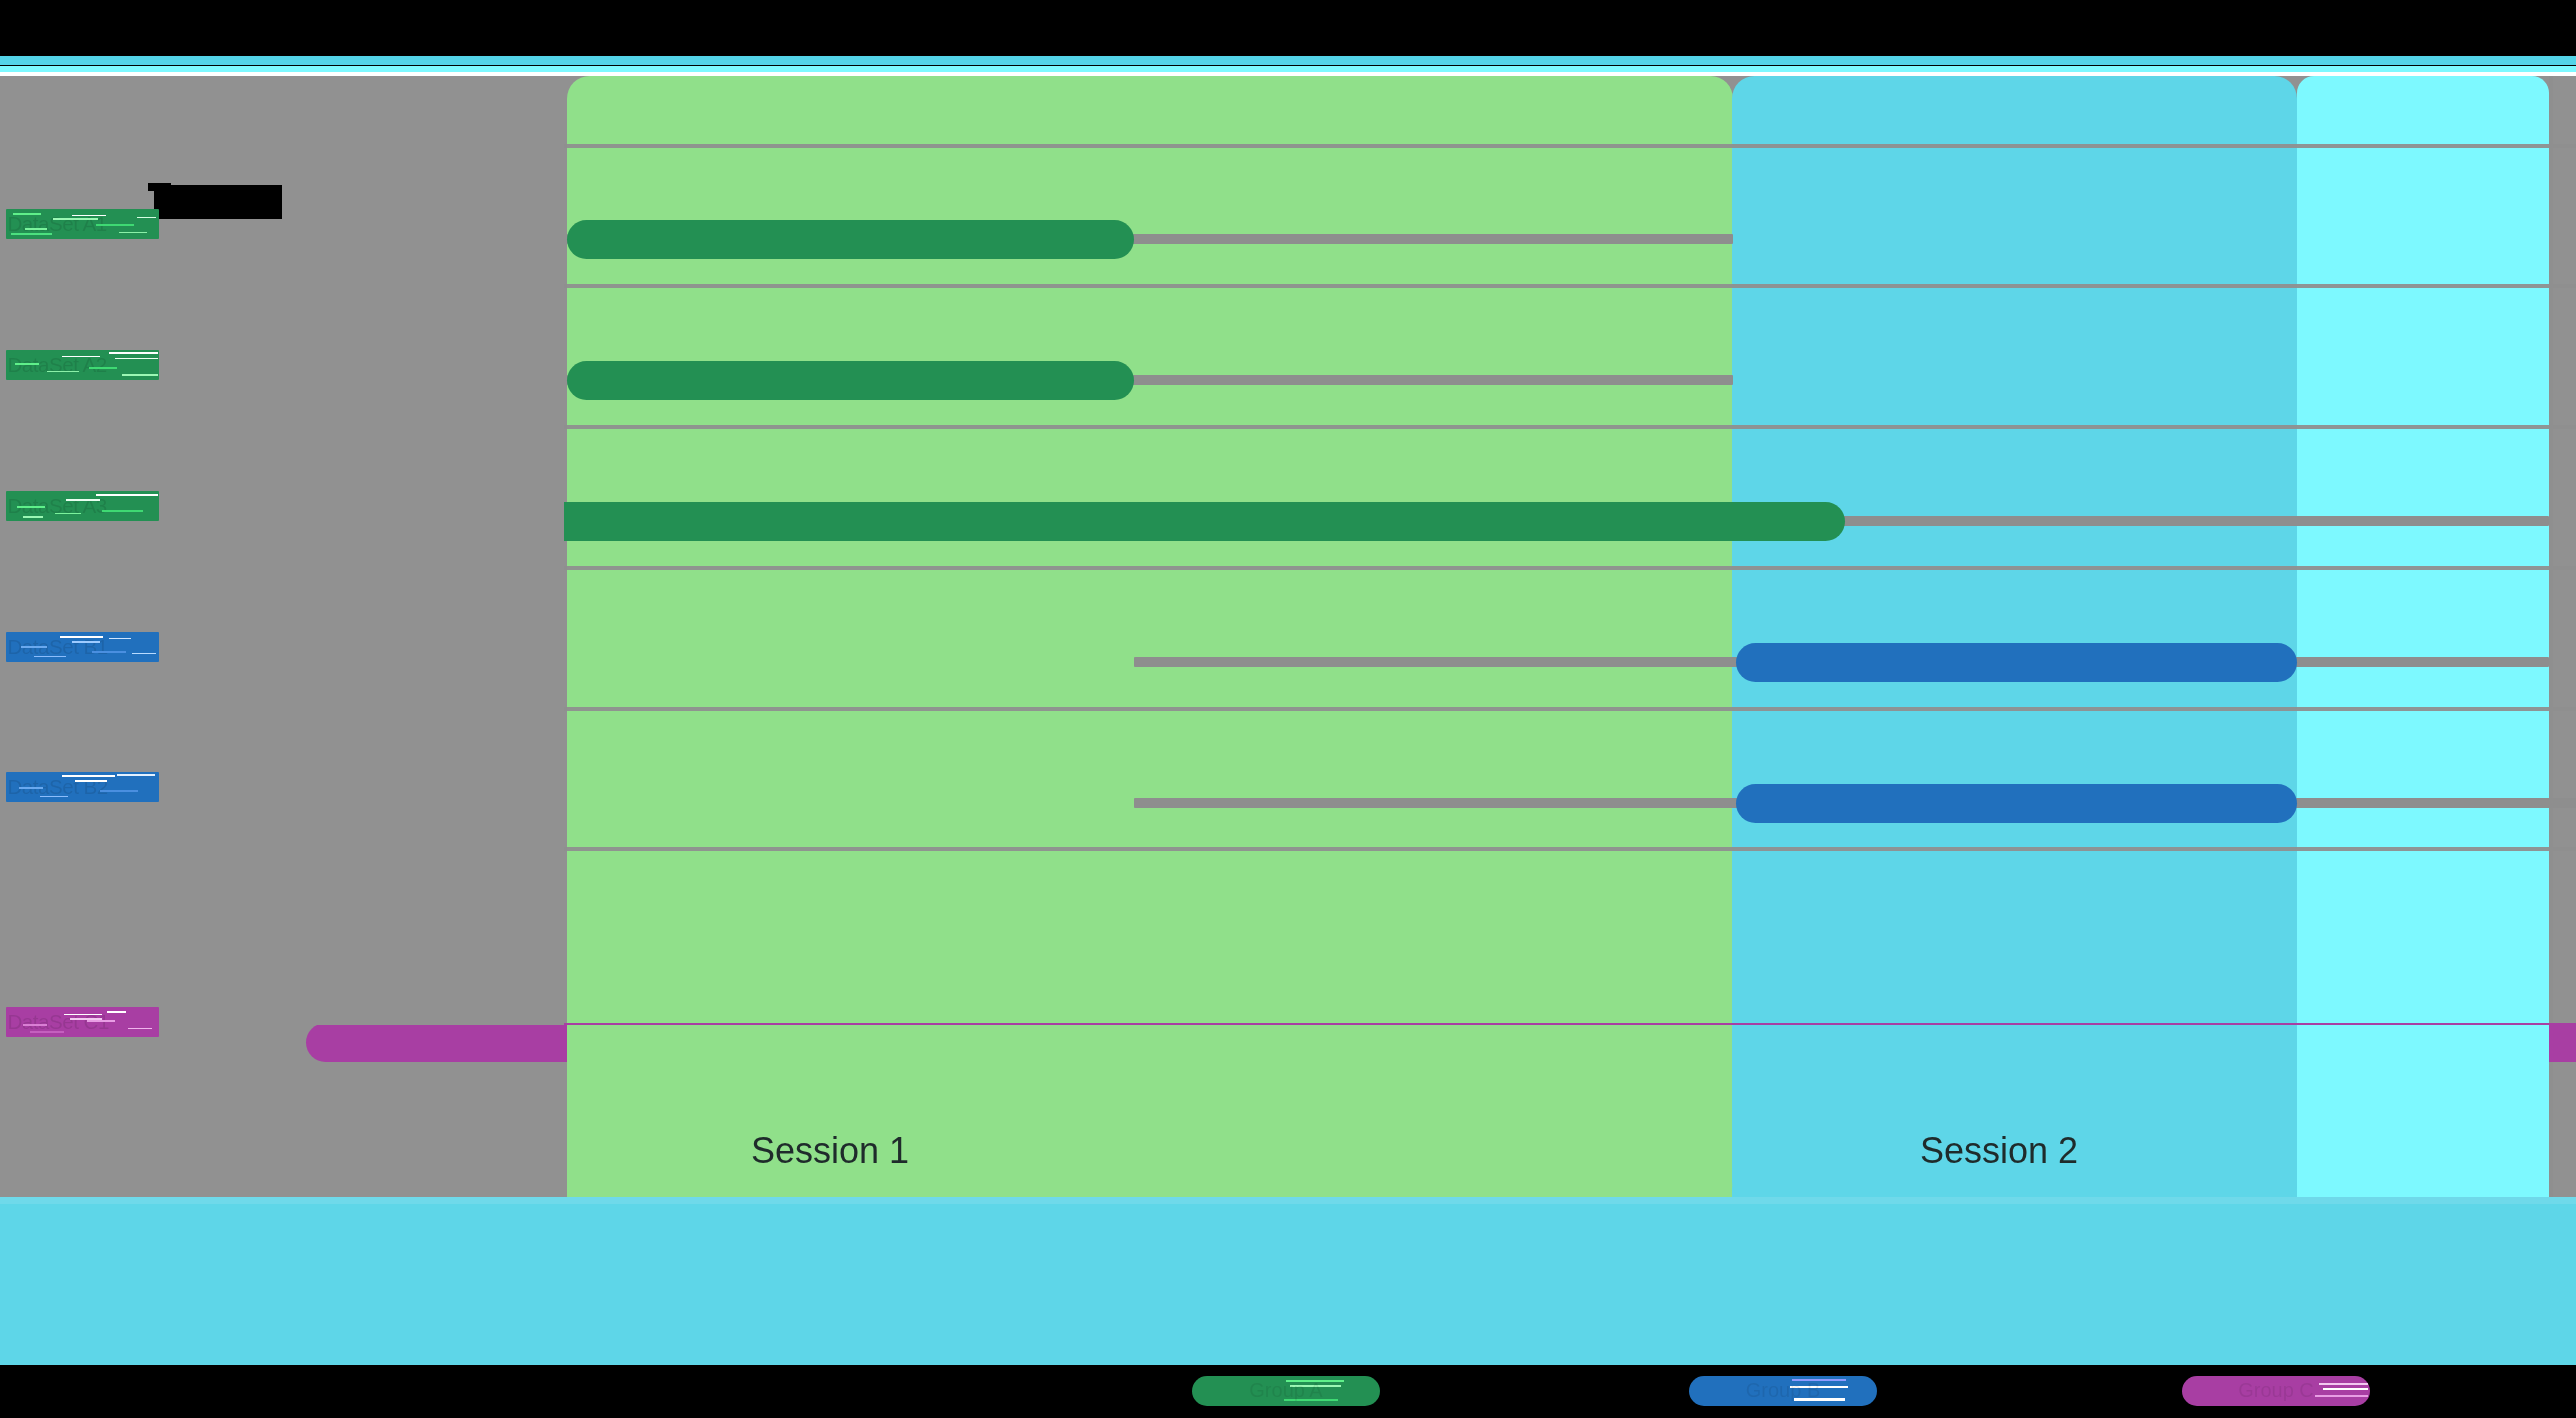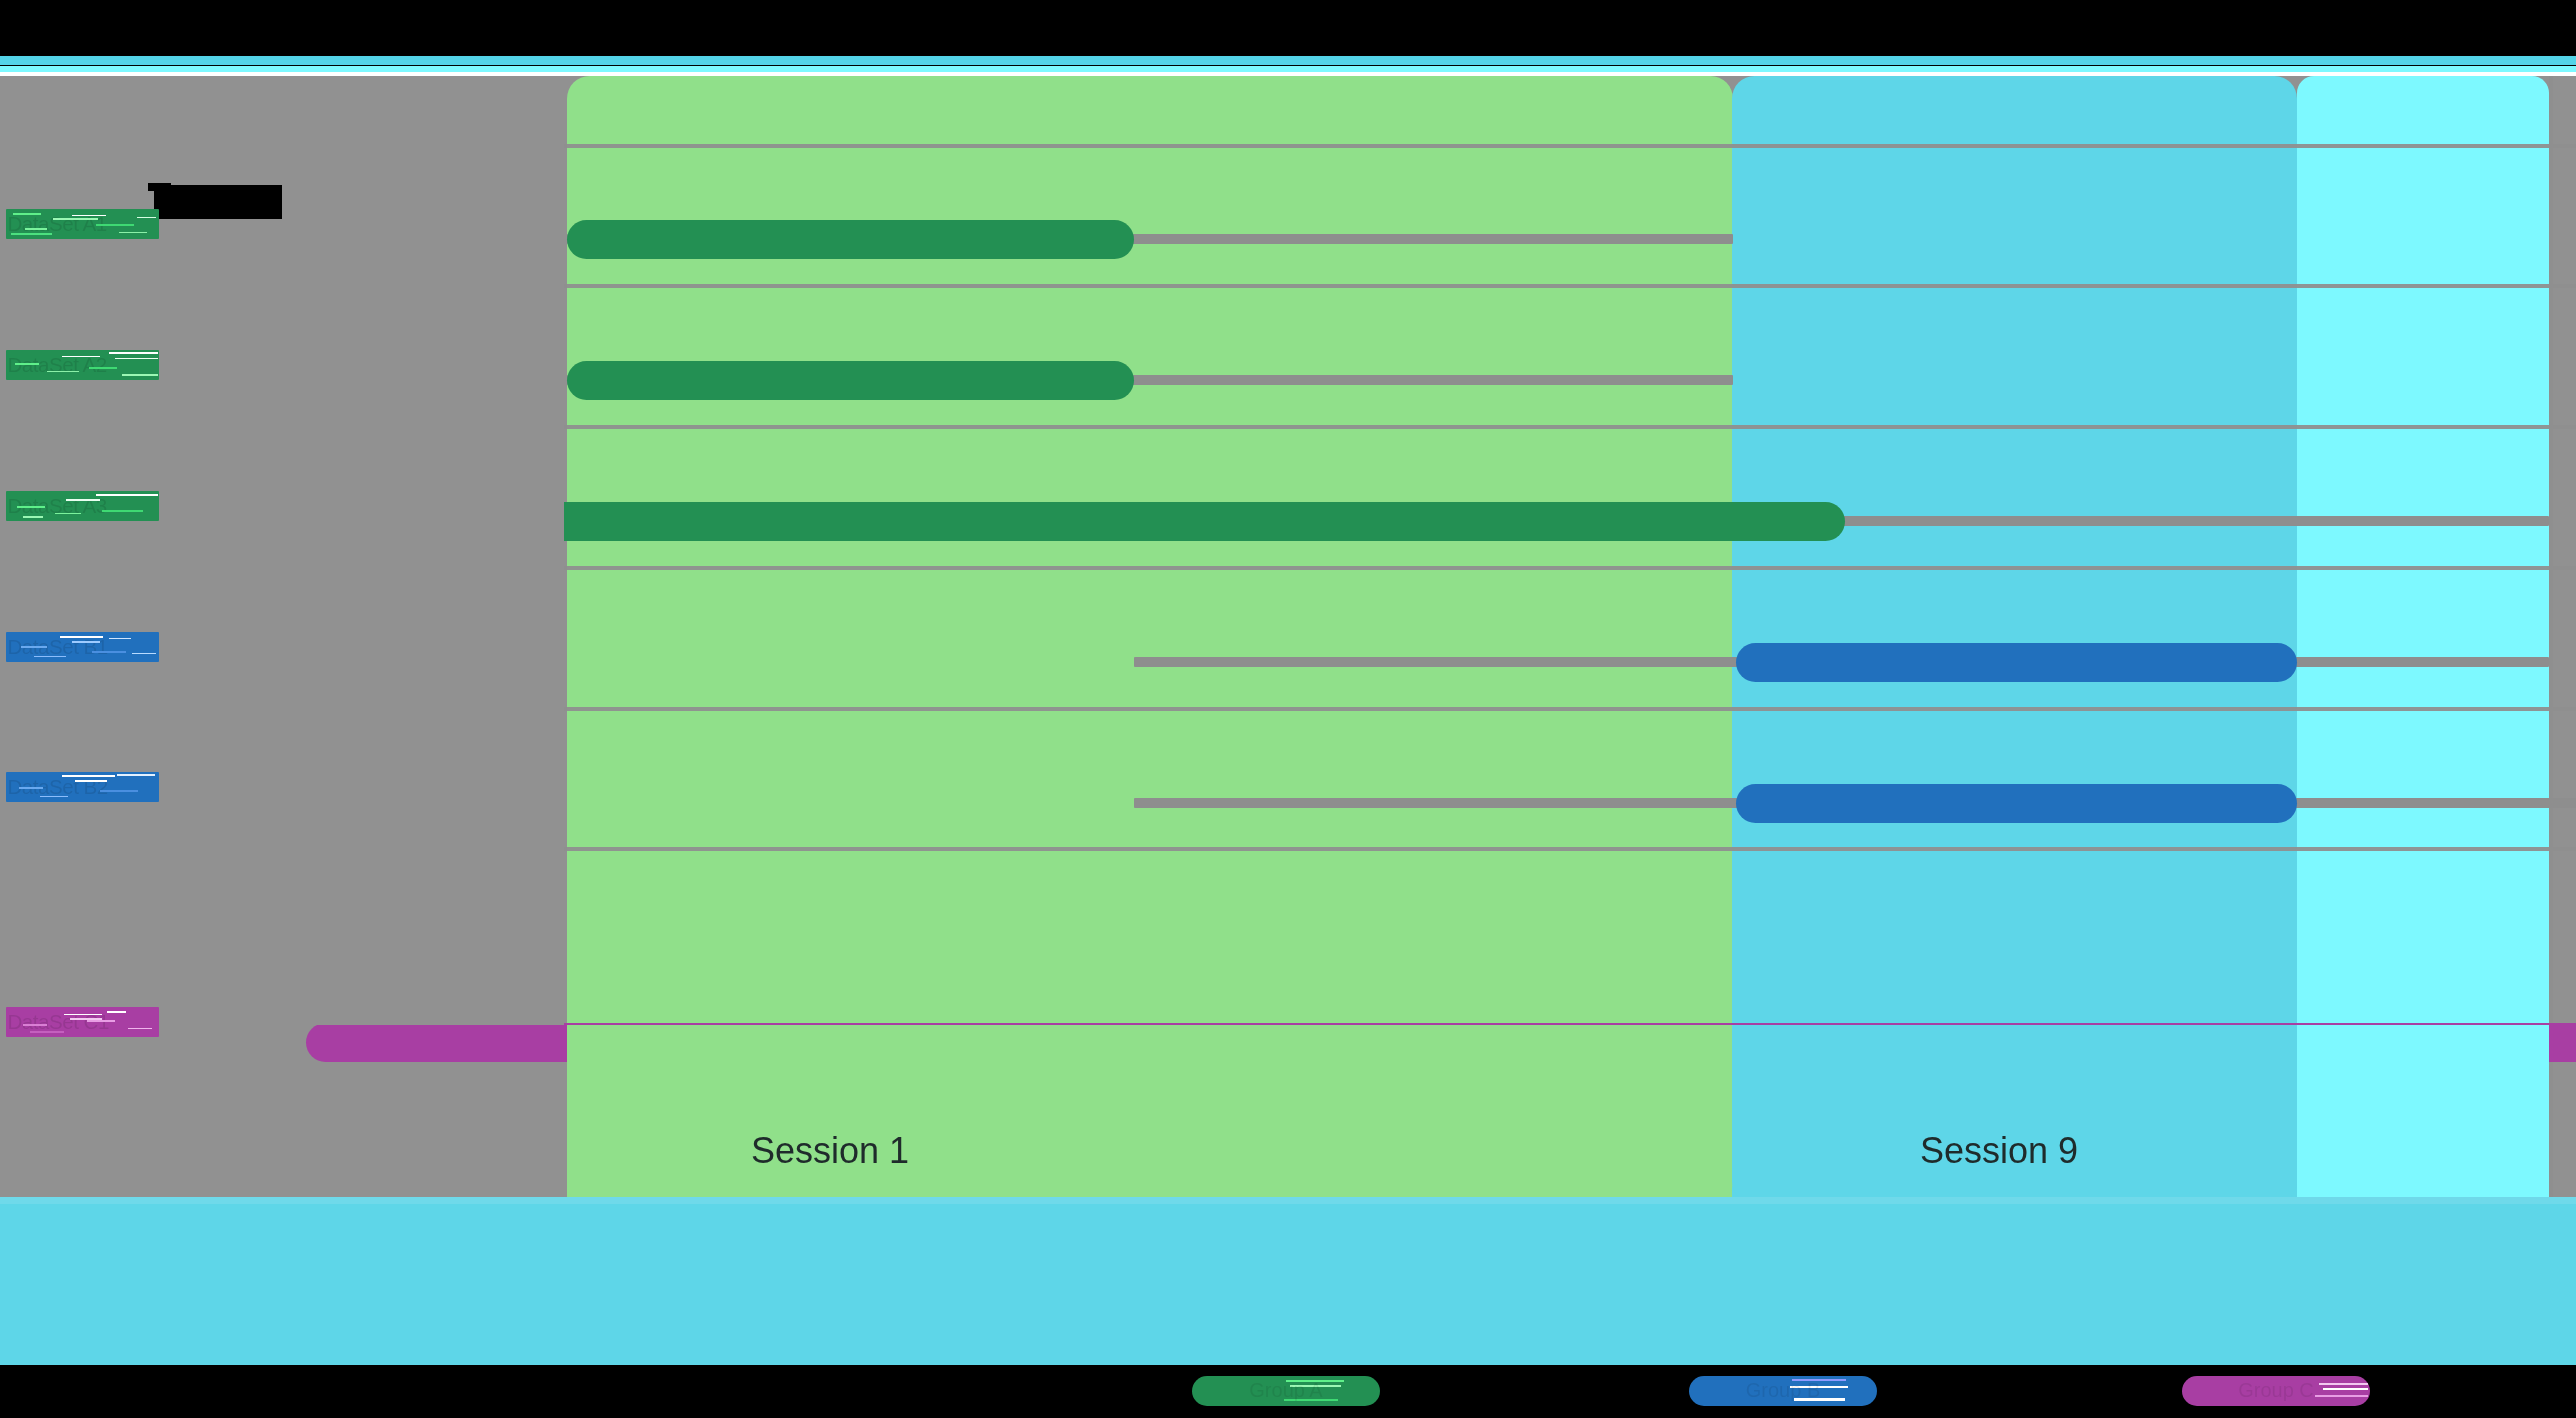--- a/index.html
+++ b/index.html
@@ -340,21 +340,21 @@
         <i style="left:24.4px; top:24.4px; width:34px; background:#c45fbe;"></i>
         <i style="left:122px;top:20.6px; width:24.4px; background:#f0b4ed;"></i>
       </span>
     </div>
 
     <div class="band-footer s1" style="left:567px; width:1166px; background:#90e08a; border-bottom-left-radius:22.5px; border-bottom-right-radius:22.5px;"></div>
     <div class="band-footer s2" style="left:1732px; width:565px; background:#5ed6e8; border-bottom-left-radius:22.5px; border-bottom-right-radius:22.5px;"></div>
     <div class="band-footer s3" style="left:2297px; width:252px; background:#7df9ff; border-bottom-left-radius:17px; border-bottom-right-radius:17px;"></div>
 
     <div class="session-caption" style="left:751px; top:1017px;">Session 1</div>
-    <div class="session-caption" style="left:1920px; top:1017px;">Session 9</div>
+    <div class="session-caption" style="left:1920px; top:1017px;">Session 2</div>
 
   </div>
 
   <div class="bottom-panel-edge"></div>
   <div class="bottom-panel"></div>
 
   <div class="legend">
 
     <div class="legend-item" style="left:1192px;">
       <span class="legend-swatch green">

